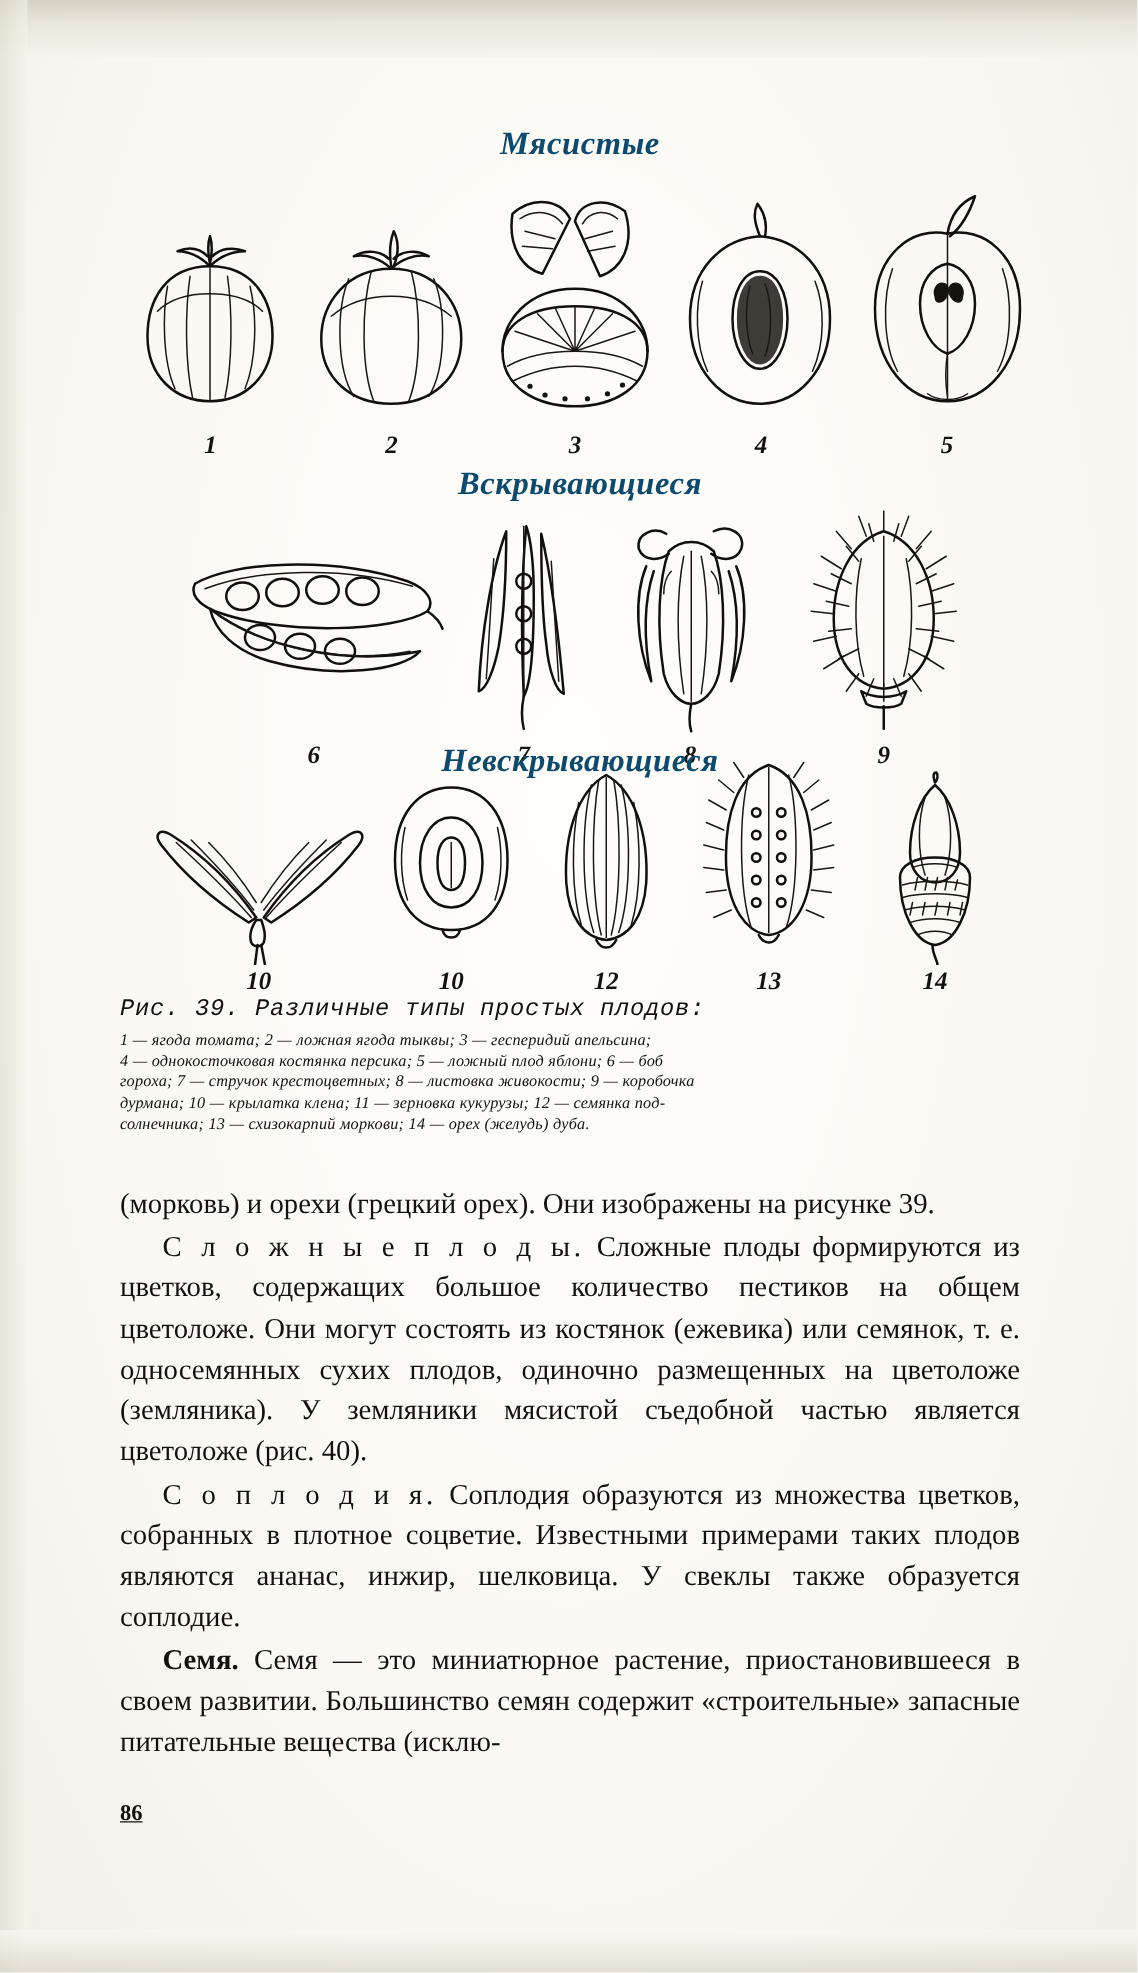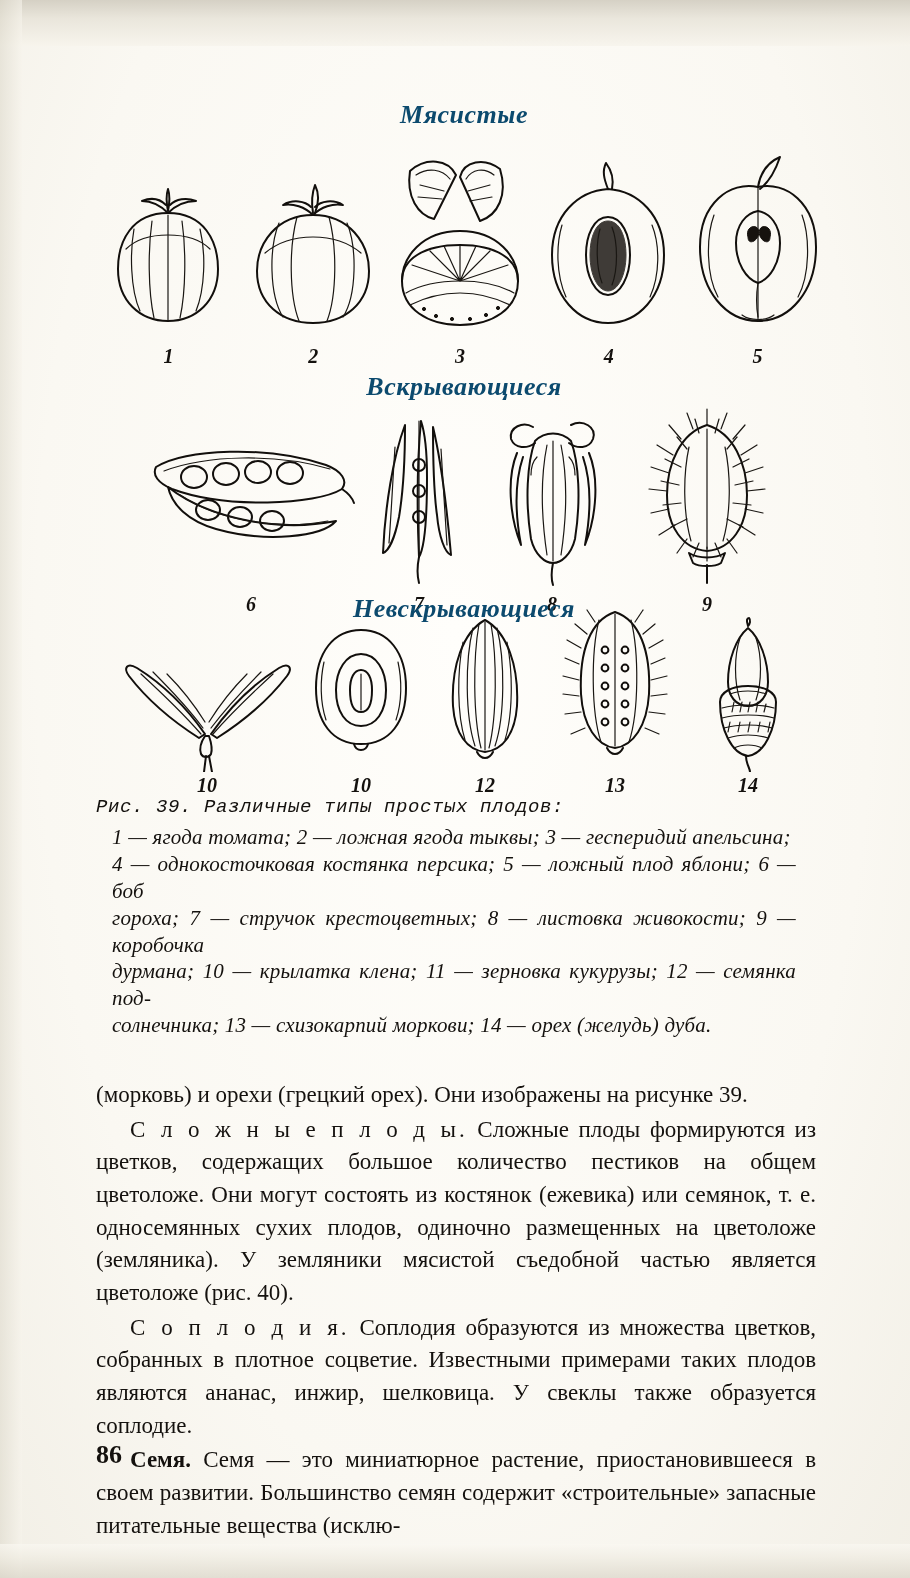--- a/index.html
+++ b/index.html
@@ -98,25 +98,24 @@
   .caption-title {
     font-family: Liberation Mono, monospace;
     font-style: italic;
     font-size: 19px;
     letter-spacing: .6px;
     margin-bottom: 6px;
   }
   .caption-body {
     font-family: "Liberation Serif", serif;
     font-style: italic;
-    font-size: 21px;
+    font-size: 13px;
     line-height: 1.28;
     letter-spacing: .2px;
     text-align: justify;
-    margin-left: 16px;
   }
 
   
   .bodytext {
     margin-top: 40px;
     width: 720px;
     font-size: 23px;
     line-height: 1.42;
     text-align: justify;
   }
@@ -127,23 +126,24 @@
   .bodytext p.noindent { text-indent: 0; }
   .spaced {
     letter-spacing: 3px;
   }
   .bold { font-weight: bold; }
 
   .folio {
     position: absolute;
     left: 96px;
     top: 1440px;
-    font-size: 26px;
+    font-size: 18px;
     font-weight: bold;
     font-family: "Liberation Serif", serif;
+    text-decoration: underline;
   }
 </style>
 </head>
 <body>
 
 <div class="page">
   <div class="edge-top"></div>
   <div class="edge-left"></div>
   <div class="edge-bottom"></div>
 </div>

